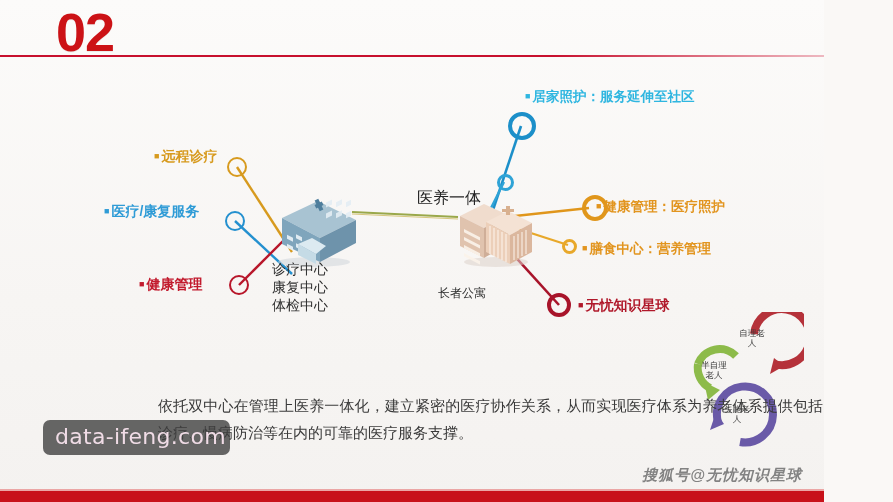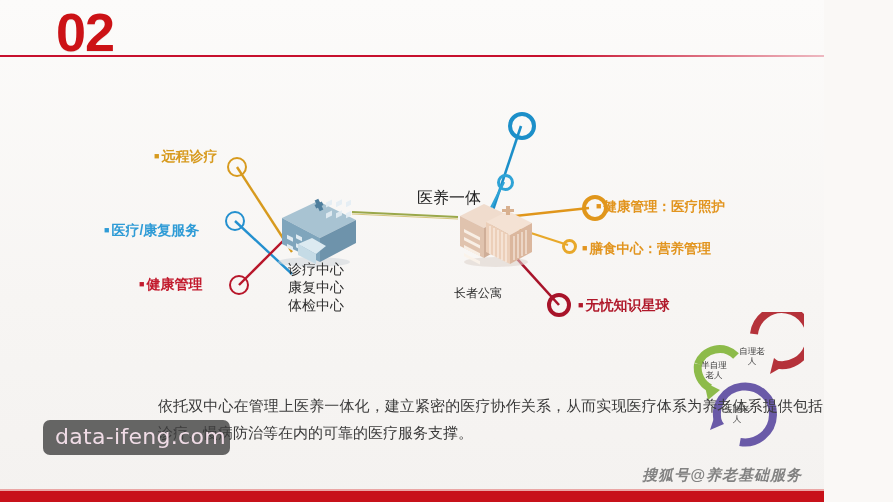--- a/index.html
+++ b/index.html
@@ -42,21 +42,21 @@
   
   .bld{position:absolute;}
   .bld svg{display:block;}
 
   
   .ring{position:absolute;border-radius:50%;background:transparent;box-sizing:border-box;}
 
   
   .lab{position:absolute;white-space:nowrap;font-weight:bold;line-height:16px;}
   .lab .dot{font-size:9px;vertical-align:2px;margin-right:2px;}
-  .cap{position:absolute;white-space:nowrap;color:#2c2c2c;font-size:14px;line-height:18px;text-align:center;margin-left:16px;}
+  .cap{position:absolute;white-space:nowrap;color:#2c2c2c;font-size:14px;line-height:18px;text-align:center;}
   .center-cap{position:absolute;white-space:nowrap;color:#232323;font-size:16px;font-weight:normal;margin-left:39px;}
 
   
   #cycle{position:absolute;left:688px;top:250px;width:116px;height:140px;}
   #cycle svg{display:block;}
   .cyc-t{position:absolute;font-size:8.5px;color:#3a3a3a;text-align:center;line-height:10px;letter-spacing:0;}
 
   
   .body-p{
     position:absolute;left:150px;top:392px;width:665px;
@@ -116,21 +116,21 @@
       <line x1="559" y1="243" x2="500" y2="178" stroke="#a8142a" stroke-width="2.6"></line>
     </svg>
 
     <div class="ring" style="left:227px;top:95px;width:20px;height:20px;border:2.6px solid #d79a1e;"></div>
     <div class="ring" style="left:225px;top:149px;width:20px;height:20px;border:2.6px solid #2490cf;"></div>
     <div class="ring" style="left:229px;top:213px;width:20px;height:20px;border:2.6px solid #b8162a;"></div>
 
     <div class="lab" style="left:154px;top:86px;font-size:14px;color:#d79a1e;">
       <span class="dot">■</span><span>远程诊疗</span>
     </div>
-    <div class="lab" style="left:104px;top:160px;font-size:14px;color:#2e9bd6;text-align:right;">
+    <div class="lab" style="left:104px;top:141px;font-size:14px;color:#2e9bd6;text-align:right;">
       <span class="dot">■</span><span>医疗/康复服务</span>
     </div>
     <div class="lab" style="left:139px;top:214px;font-size:14px;color:#c21b2e;">
       <span class="dot">■</span><span>健康管理</span>
     </div>
 
     <div class="bld" style="left:268px;top:122px;">
       <svg width="92" height="85" viewBox="0 0 92 85">
 
         <ellipse cx="46" cy="78" rx="36" ry="5" fill="#cfd6da" opacity=".55"></ellipse>
@@ -212,20 +212,23 @@
       </svg>
     </div>
     <div class="cap" style="left:438px;top:222px;font-size:12px;">长者公寓</div>
 
     <div class="ring" style="left:508px;top:50px;width:28px;height:28px;border:4px solid #1c8fc9;"></div>
     <div class="ring" style="left:497px;top:112px;width:17px;height:17px;border:3px solid #2fa3d6;"></div>
     <div class="ring" style="left:582px;top:133px;width:26px;height:26px;border:4px solid #e0961b;"></div>
     <div class="ring" style="left:562px;top:177px;width:15px;height:15px;border:3px solid #e8a82a;"></div>
     <div class="ring" style="left:547px;top:231px;width:24px;height:24px;border:4px solid #a8142a;"></div>
 
+    <div class="lab" style="left:525px;top:26px;font-size:13.5px;color:#2fb6e0;">
+      <span class="dot">■</span><span>居家照护：服务延伸至社区</span>
+    </div>
     <div class="lab" style="left:596px;top:136px;font-size:13.5px;color:#e2951f;">
       <span class="dot">■</span><span>健康管理：医疗照护</span>
     </div>
     <div class="lab" style="left:582px;top:178px;font-size:13.5px;color:#e2951f;">
       <span class="dot">■</span><span>膳食中心：营养管理</span>
     </div>
     <div class="lab" style="left:578px;top:235px;font-size:14px;color:#b0182a;">
       <span class="dot">■</span><span>无忧知识星球</span>
     </div>
 
@@ -241,36 +244,36 @@
           <path d="M 10 52 A 23 23 0 0 1 48 44" fill="none" stroke="#8dbb4a" stroke-width="8" stroke-linecap="butt"></path>
           <path d="M 10 52 A 23 23 0 0 0 22 76" fill="none" stroke="#8dbb4a" stroke-width="8" stroke-linecap="butt"></path>
           <polygon points="16,70 32,78 20,88" fill="#8dbb4a"></polygon>
         </g>
 
         <g>
           <path d="M 30 110 A 28 28 0 1 1 52 130" fill="none" stroke="#6a5aa8" stroke-width="8" stroke-linecap="butt"></path>
           <polygon points="28,100 36,112 22,118" fill="#6a5aa8"></polygon>
         </g>
       </svg>
-      <div class="cyc-t" style="left:42px;top:34px;width:44px;text-align:center;">
+      <div class="cyc-t" style="left:42px;top:16px;width:44px;text-align:center;">
         <div>自理老</div>
         <div>人</div>
       </div>
       <div class="cyc-t" style="left:6px;top:48px;width:40px;">
         <div>半自理</div>
         <div>老人</div>
       </div>
       <div class="cyc-t" style="left:26px;top:92px;width:46px;">
         <div>失能老</div>
         <div>人</div>
       </div>
     </div>
 
   </div>
 
   <div class="body-p">依托双中心在管理上医养一体化，建立紧密的医疗协作关系，从而实现医疗体系为养老体系提供包括诊疗、慢病防治等在内的可靠的医疗服务支撑。</div>
 
   <div class="wm">data-ifeng.com</div>
 
-  <div class="foot">搜狐号@养老基础服务</div>
+  <div class="foot">搜狐号@无忧知识星球</div>
   <div class="bot-bar"></div>
 
 </div>
 
 </body></html>

